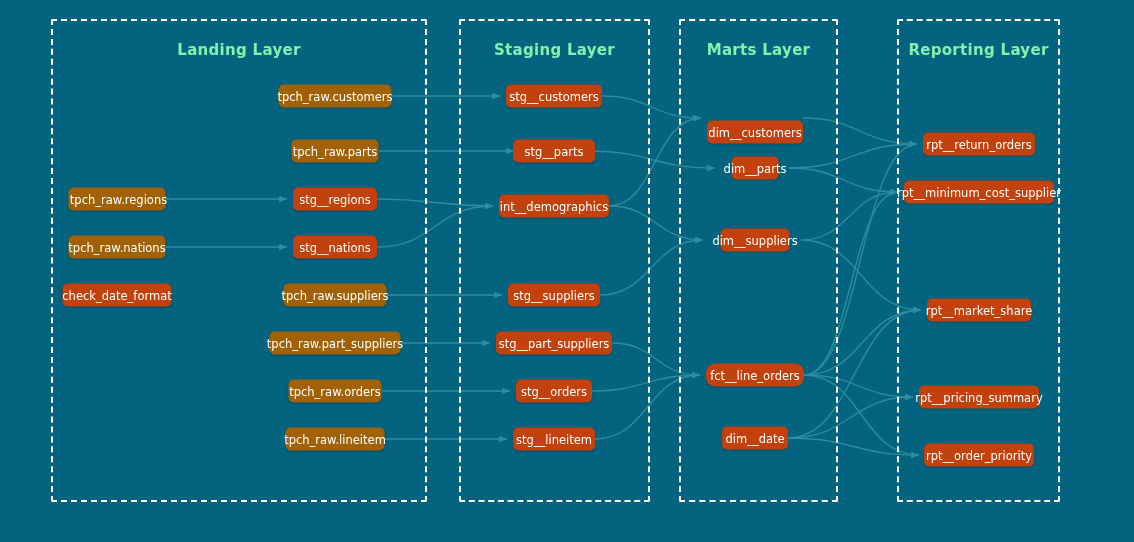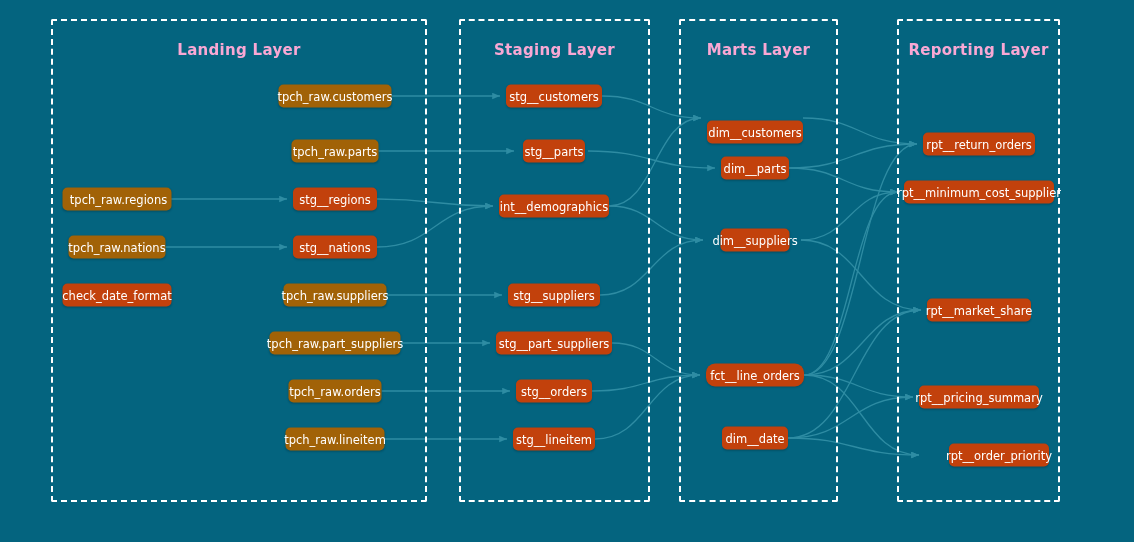--- a/index.html
+++ b/index.html
@@ -25,21 +25,21 @@
   .panel {
     position: absolute;
     border: 2px dashed #ffffff;
     border-radius: 2px;
     box-sizing: border-box;
   }
   .panel-title {
     position: absolute;
     width: 100%;
     text-align: center;
-    color: #f9a8d4;
+    color: #86efac;
     font-family: "DejaVu Sans", sans-serif;
     font-weight: bold;
     font-size: 15px;
     letter-spacing: 0.3px;
     top: 20px;
     left: 0;
   }
   .node {
     position: absolute;
     display: flex;
@@ -114,40 +114,40 @@
       <div class="panel" style="left: 679px; top: 19px; width: 159px; height: 483px;">
         <div class="panel-title">Marts Layer</div>
       </div>
       <div class="panel" style="left: 897px; top: 19px; width: 163px; height: 483px;">
         <div class="panel-title">Reporting Layer</div>
       </div>
     </div>
   <div id="nodes-group">
       <div class="node green" style="left: 335px; top: 96px; width: 113px;">tpch_raw.customers</div>
       <div class="node green" style="left: 335px; top: 151px; width: 87px;">tpch_raw.parts</div>
-      <div class="node green" style="left: 117px; top: 199px; width: 109px; padding-left: 12px;">tpch_raw.regions</div>
+      <div class="node green" style="left: 117px; top: 199px; width: 97px; padding-left: 12px;">tpch_raw.regions</div>
       <div class="node green" style="left: 117px; top: 247px; width: 97px;">tpch_raw.nations</div>
       <div class="node teal" style="left: 117px; top: 295px; width: 109px;">check_date_format</div>
       <div class="node green" style="left: 335px; top: 295px; width: 103px;">tpch_raw.suppliers</div>
       <div class="node green" style="left: 335px; top: 343px; width: 131px;">tpch_raw.part_suppliers</div>
       <div class="node green" style="left: 335px; top: 391px; width: 93px;">tpch_raw.orders</div>
       <div class="node green" style="left: 335px; top: 439px; width: 99px;">tpch_raw.lineitem</div>
       <div class="node teal" style="left: 554px; top: 96px; width: 96px;">stg__customers</div>
-      <div class="node teal" style="left: 554px; top: 151px; width: 62px;">stg__parts</div>
+      <div class="node teal" style="left: 554px; top: 151px; width: 82px;">stg__parts</div>
       <div class="node teal" style="left: 554px; top: 206px; width: 110px;">int__demographics</div>
       <div class="node teal" style="left: 335px; top: 199px; width: 84px;">stg__regions</div>
       <div class="node teal" style="left: 335px; top: 247px; width: 84px;">stg__nations</div>
       <div class="node teal" style="left: 554px; top: 295px; width: 92px;">stg__suppliers</div>
       <div class="node teal" style="left: 554px; top: 343px; width: 116px;">stg__part_suppliers</div>
       <div class="node teal" style="left: 554px; top: 391px; width: 76px;">stg__orders</div>
       <div class="node teal" style="left: 554px; top: 439px; width: 82px;">stg__lineitem</div>
       <div class="node teal" style="left: 755px; top: 132px; width: 96px;">dim__customers</div>
-      <div class="node teal" style="left: 755px; top: 168px; width: 68px;">dim__parts</div>
+      <div class="node teal" style="left: 755px; top: 168px; width: 47px;">dim__parts</div>
       <div class="node teal" style="left: 755px; top: 240px; width: 69px;">dim__suppliers</div>
       <div class="node teal" style="left: 755px; top: 375px; width: 98px; border-radius: 9px;">fct__line_orders</div>
       <div class="node teal" style="left: 755px; top: 438px; width: 66px;">dim__date</div>
       <div class="node teal" style="left: 979px; top: 144px; width: 112px;">rpt__return_orders</div>
       <div class="node teal" style="left: 979px; top: 192px; width: 150px;">rpt__minimum_cost_supplier</div>
       <div class="node teal" style="left: 979px; top: 310px; width: 104px;">rpt__market_share</div>
       <div class="node teal" style="left: 979px; top: 397px; width: 120px;">rpt__pricing_summary</div>
-      <div class="node teal" style="left: 979px; top: 455px; width: 100px; margin-left: 20px;">rpt__order_priority</div>
+      <div class="node teal" style="left: 979px; top: 455px; width: 110px;">rpt__order_priority</div>
     </div>
 </div>
 
 </body></html>

